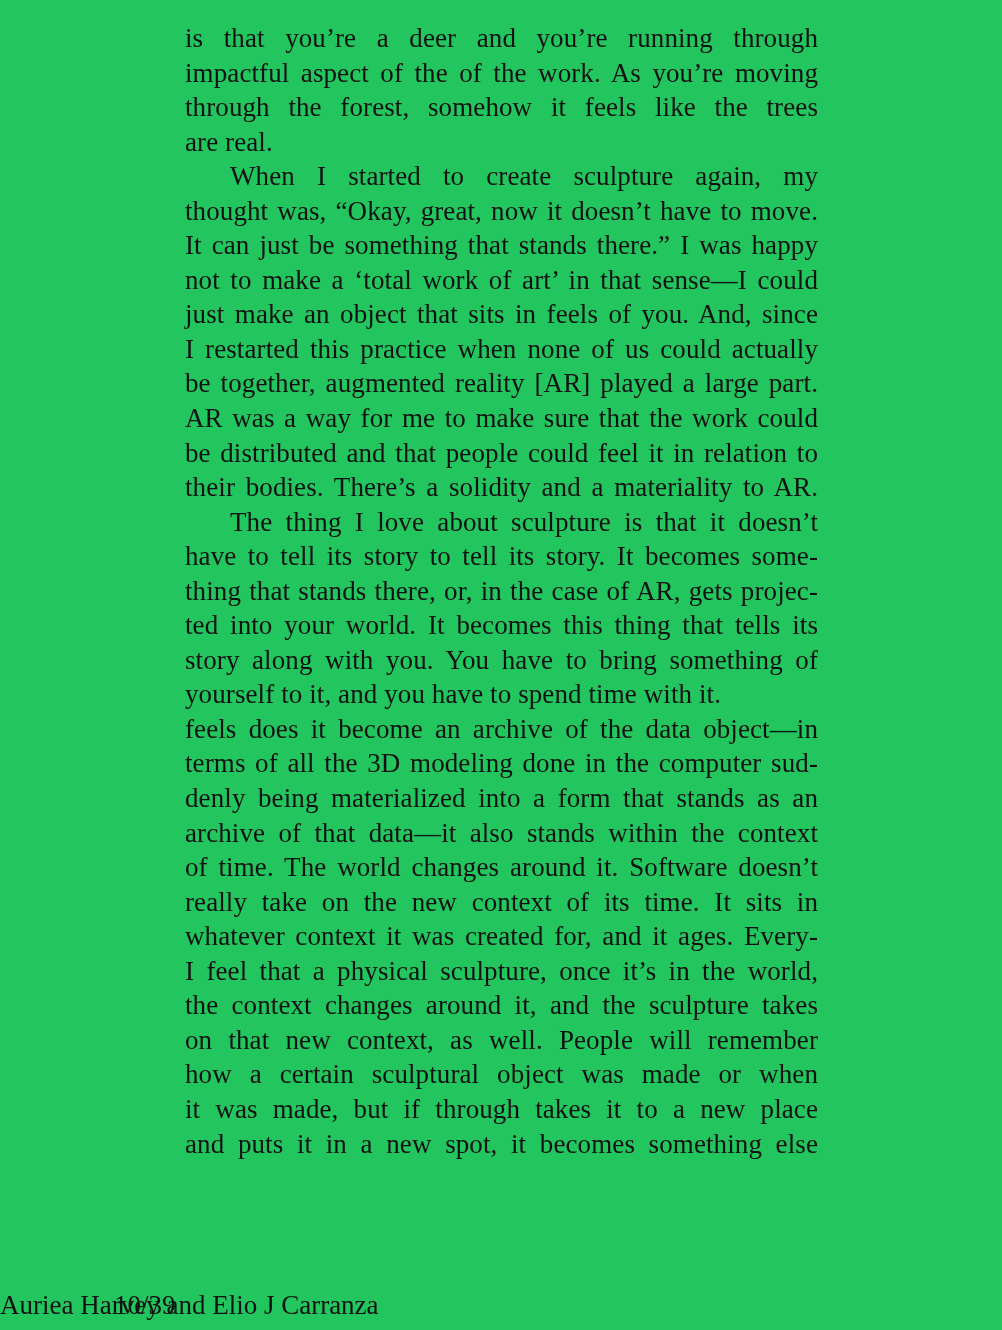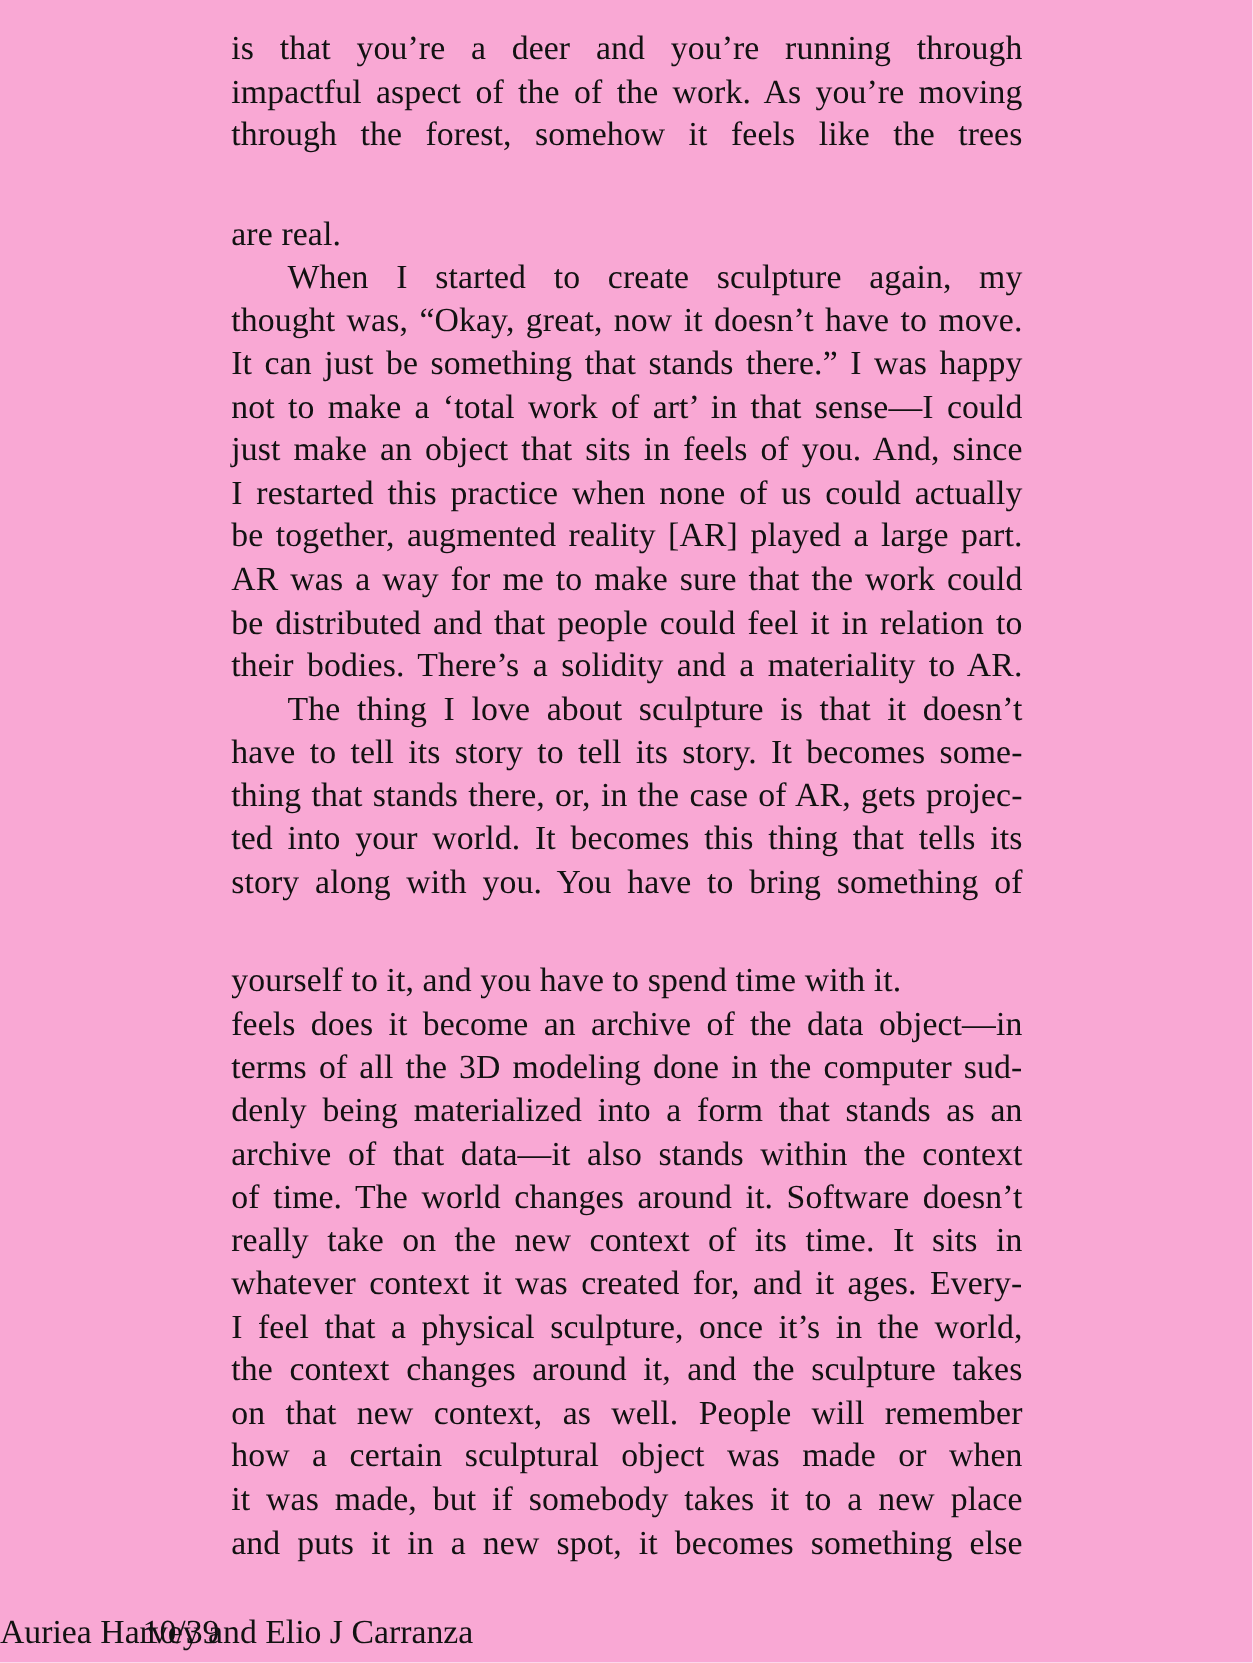--- a/index.html
+++ b/index.html
@@ -1,42 +1,41 @@
 <!DOCTYPE html>
 <html><head>
 <meta charset="utf-8">
 <style>
   * { margin: 0; padding: 0; box-sizing: border-box; }
   html, body { background: #ffffff; }
   .page {
     position: relative;
     width: 1002px;
     height: 1330px;
-    background: #f9a8d4;
+    background: #22c55e;
     overflow: hidden;
     font-family: "Liberation Serif", "DejaVu Serif", serif;
     color: #121212;
   }
   .text-block {
     position: absolute;
     left: 185px;
     top: 21px;
     width: 633px;
   }
   .line {
     font-size: 27px;
     line-height: 34.55px;
     text-align: justify;
     text-align-last: justify;
     white-space: normal;
     letter-spacing: 0.1px;
   }
   .line.last {
     text-align-last: left;
-    margin-top: 45px;
   }
   .line.indent {
     padding-left: 45px;
   }
   .footer {
     position: absolute;
     left: 0;
     top: 1288px;
     width: 100%;
     height: 36px;
@@ -84,20 +83,20 @@
       <div class="line">terms of all the 3D modeling done in the computer sud-</div>
       <div class="line">denly being materialized into a form that stands as an</div>
       <div class="line">archive of that data—it also stands within the context</div>
       <div class="line">of time. The world changes around it. Software doesn’t</div>
       <div class="line">really take on the new context of its time. It sits in</div>
       <div class="line">whatever context it was created for, and it ages. Every-</div>
       <div class="line">I feel that a physical sculpture, once it’s in the world,</div>
       <div class="line">the context changes around it, and the sculpture takes</div>
       <div class="line">on that new context, as well. People will remember</div>
       <div class="line">how a certain sculptural object was made or when</div>
-      <div class="line">it was made, but if somebody takes it to a new place</div>
+      <div class="line">it was made, but if through takes it to a new place</div>
       <div class="line">and puts it in a new spot, it becomes something else</div>
     </div>
   <div class="footer">
     <span class="page-num">10/39</span>
     <div class="footer-authors">Auriea Harvey and Elio J Carranza</div>
   </div>
 </div>
 
 </body></html>

